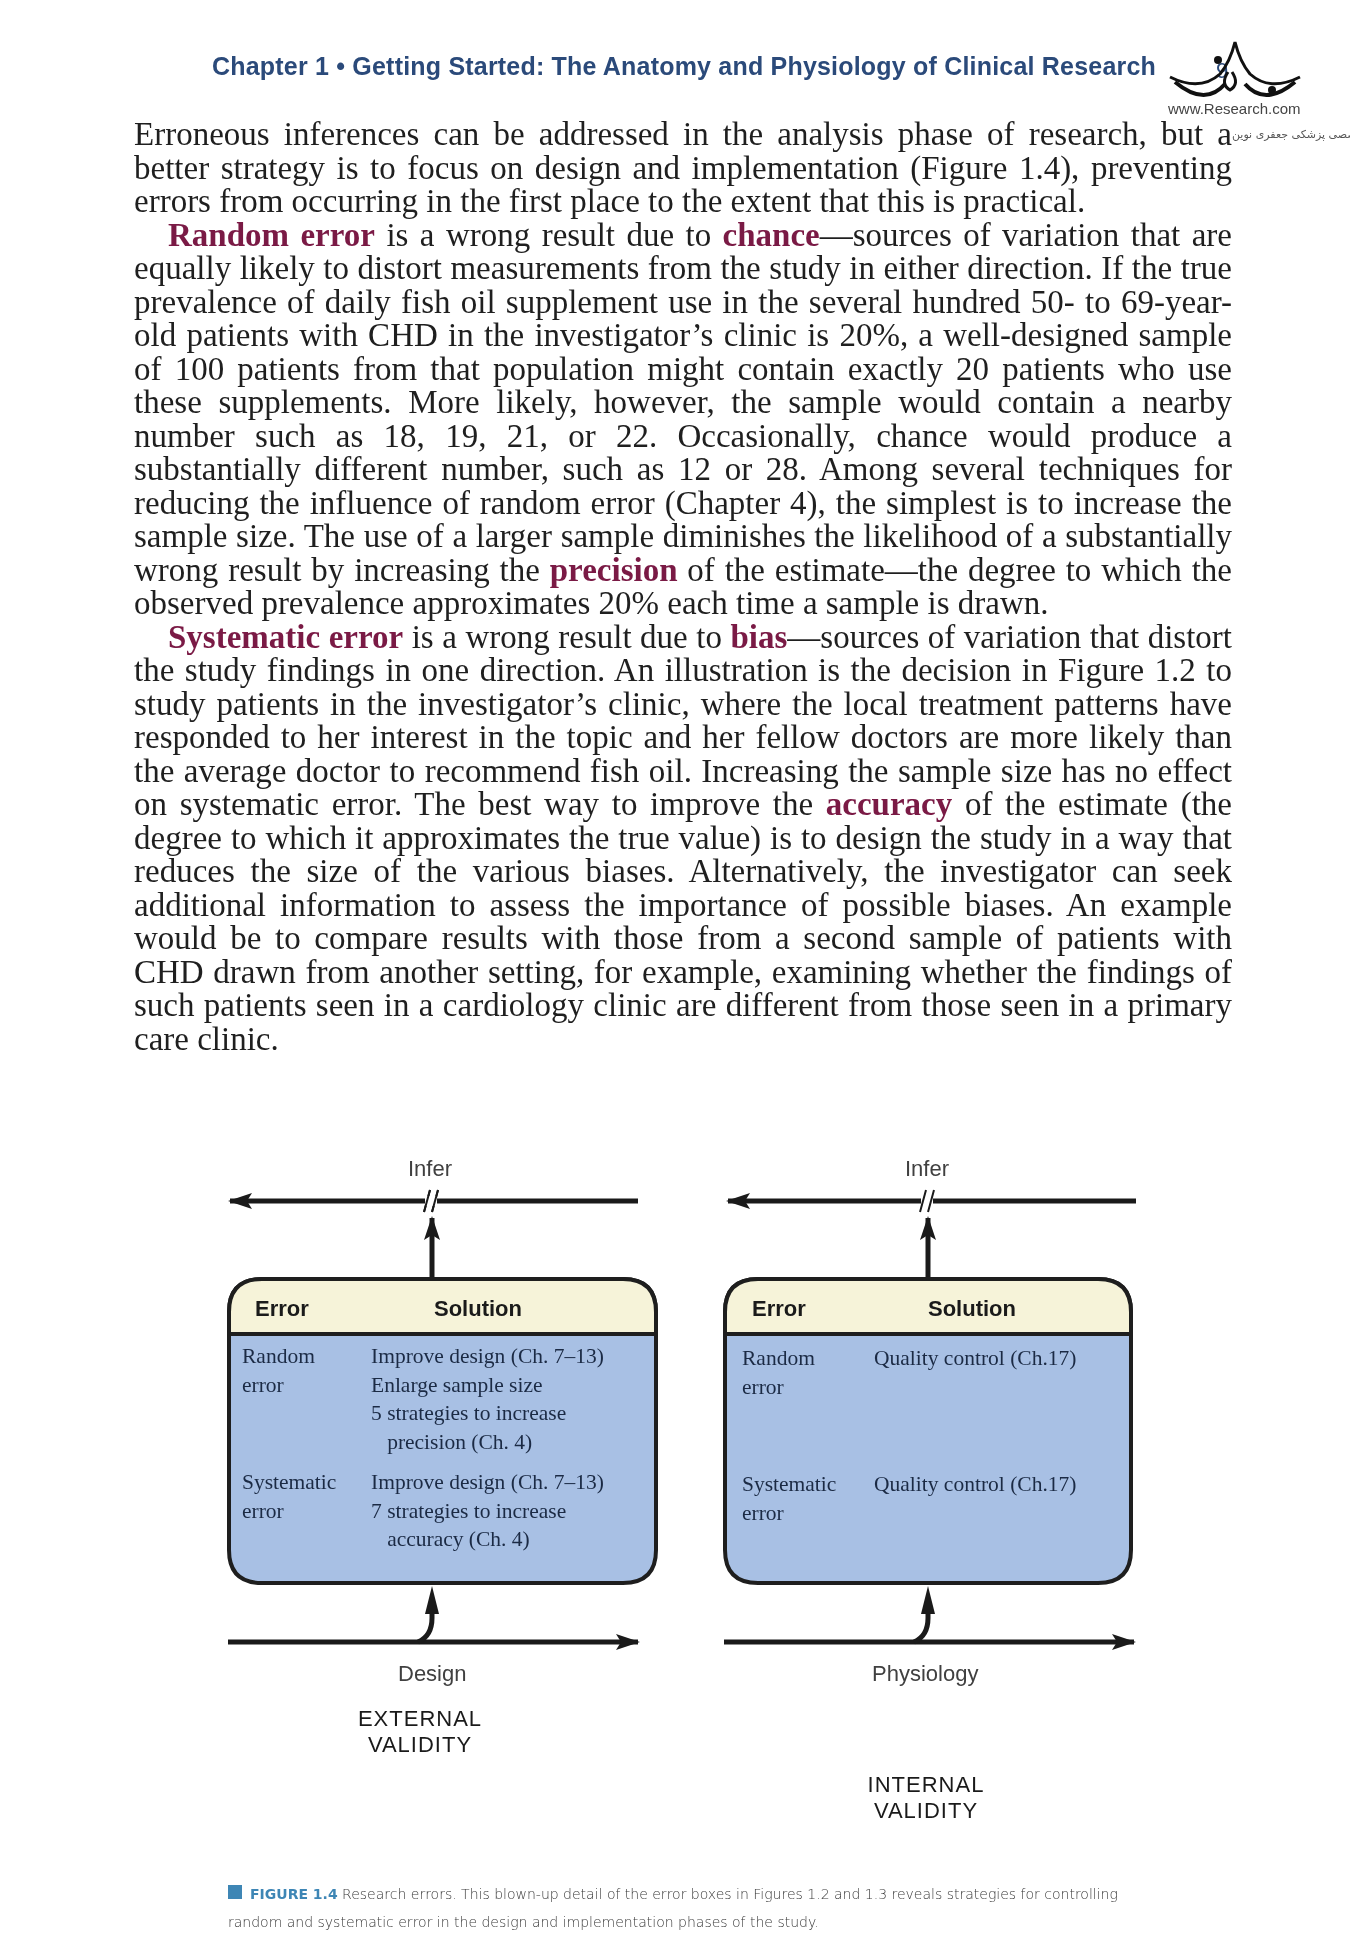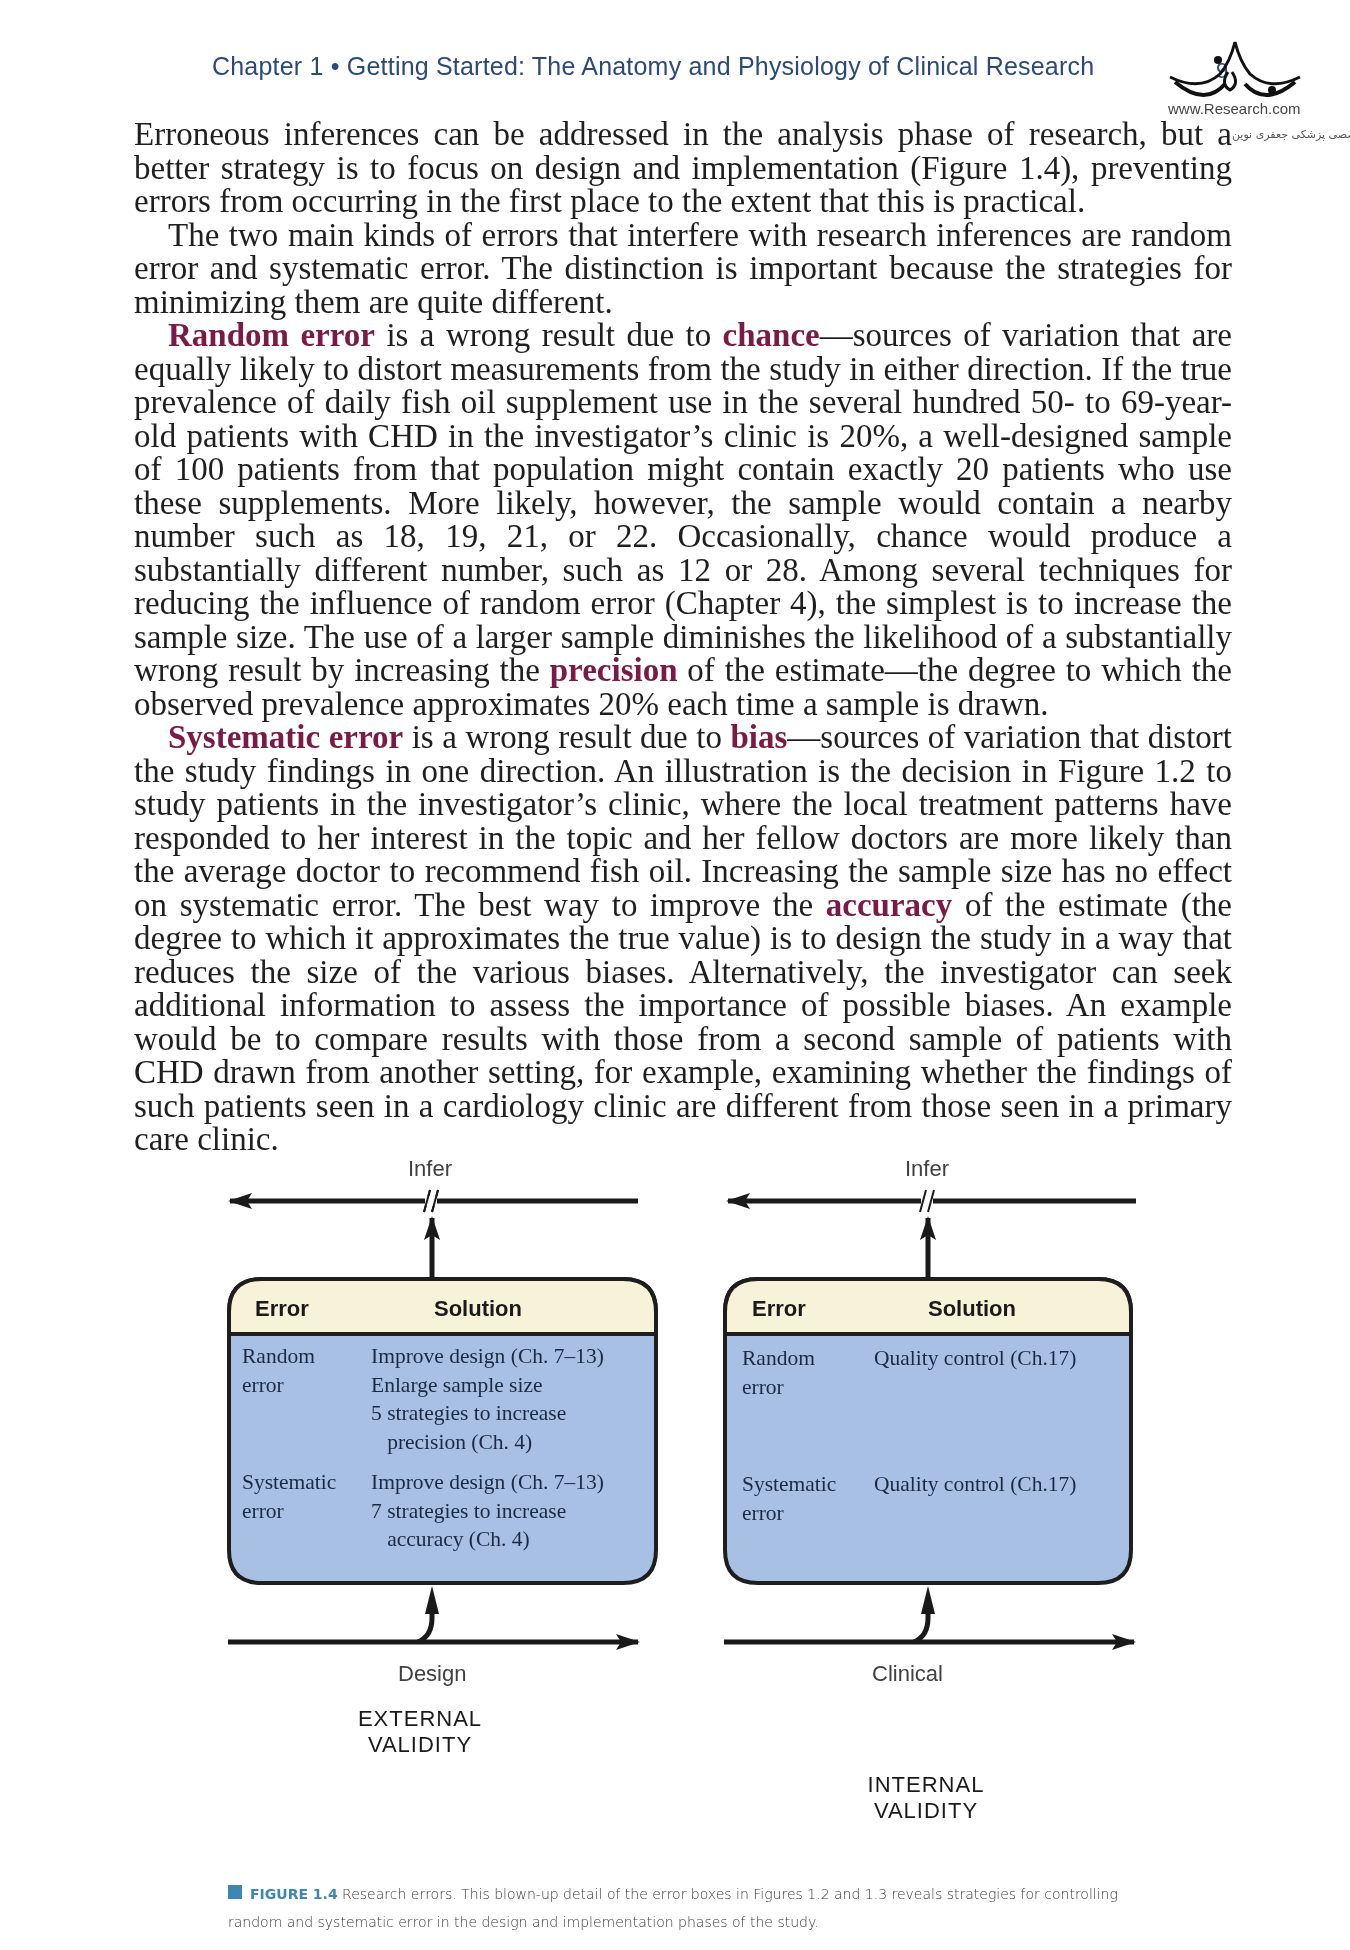--- a/index.html
+++ b/index.html
@@ -7,20 +7,21 @@
     width: 1350px; height: 1950px; position: relative; overflow: hidden;
     background: #ffffff;
     font-family: "DejaVu Serif", "Liberation Serif", serif;
     color: #1c1c1c;
   }
   .running-head {
     position: absolute; left: 212px; top: 52px;
     font-family: "Liberation Sans", "DejaVu Sans", sans-serif;
     font-size: 25px; color: #2b4a7a; letter-spacing: 0.2px;
     white-space: nowrap;
+    font-weight: bold;
   }
   .logo {
     position: absolute; left: 1160px; top: 22px; width: 150px; height: 110px;
   }
   .logo-url {
     position: absolute; left: 1168px; top: 100px;
     font-family: "Liberation Sans", sans-serif; font-size: 15px; color: #444;
   }
   .logo-fa {
     position: absolute; left: 1232px; top: 128px;
@@ -83,21 +84,20 @@
   <path d="M85 62 Q105 85 135 60" fill="none" stroke="#111" stroke-width="4"></path>
   <circle cx="58" cy="38" r="4" fill="#111"></circle>
   <circle cx="112" cy="68" r="4" fill="#111"></circle>
   <path d="M68 50 Q60 62 70 68 Q80 62 72 50" fill="none" stroke="#111" stroke-width="3"></path>
 </svg>
 <div class="logo-url">www.Research.com</div>
 <div class="logo-fa">فروشگاه تخصصی پزشکی جعفری نوین</div>
 
 <div class="body-text" id="body-text">
     <p><span>Erroneous inferences can be addressed in the analysis phase of research, but a better strategy is to focus on design and implementation (Figure 1.4), preventing errors from occurring in the first place to the extent that this is practical.</span></p>
-    <p class="indent"><span>The two main kinds of errors that interfere with research inferences are random error and systematic error. The distinction is important because the strategies for minimizing them are quite different.</span></p>
     <p class="indent"><span class="term">Random error</span><span> is a wrong result due to </span><span class="term">chance</span><span>—sources of variation that are equally likely to distort measurements from the study in either direction. If the true prevalence of daily fish oil supplement use in the several hundred 50- to 69-year-old patients with CHD in the investigator’s clinic is 20%, a well-designed sample of 100 patients from that population might contain exactly 20 patients who use these supplements. More likely, however, the sample would contain a nearby number such as 18, 19, 21, or 22. Occasionally, chance would produce a substantially different number, such as 12 or 28. Among several techniques for reducing the influence of random error (Chapter 4), the simplest is to increase the sample size. The use of a larger sample diminishes the likelihood of a substantially wrong result by increasing the </span><span class="term">precision</span><span> of the estimate—the degree to which the observed prevalence approximates 20% each time a sample is drawn.</span></p>
     <p class="indent"><span class="term">Systematic error</span><span> is a wrong result due to </span><span class="term">bias</span><span>—sources of variation that distort the study findings in one direction. An illustration is the decision in Figure 1.2 to study patients in the investigator’s clinic, where the local treatment patterns have responded to her interest in the topic and her fellow doctors are more likely than the average doctor to recommend fish oil. Increasing the sample size has no effect on systematic error. The best way to improve the </span><span class="term">accuracy</span><span> of the estimate (the degree to which it approximates the true value) is to design the study in a way that reduces the size of the various biases. Alternatively, the investigator can seek additional information to assess the importance of possible biases. An example would be to compare results with those from a second sample of patients with CHD drawn from another setting, for example, examining whether the findings of such patients seen in a cardiology clinic are different from those seen in a primary care clinic.</span></p>
   </div>
 
 <div class="figure">
   <svg width="1350" height="1950">
     <defs>
       <marker id="ah" markerWidth="10" markerHeight="10" refX="8" refY="5" orient="auto" markerUnits="userSpaceOnUse">
         <path d="M0,0 L0,0 L10,5 L0,10 L3,5 Z" fill="#1a1a1a"></path>
       </marker>
@@ -160,20 +160,20 @@
 
   <div class="fig-label" style="left:905px; top:1156px;">Infer</div>
   <div class="fig-head" style="left:752px; top:1296px;">Error</div>
   <div class="fig-head" style="left:928px; top:1296px;">Solution</div>
   <div class="cell" style="left:742px; top:1344px;">Random
 error</div>
   <div class="cell" style="left:874px; top:1344px;">Quality control (Ch.17)</div>
   <div class="cell" style="left:742px; top:1470px;">Systematic
 error</div>
   <div class="cell" style="left:874px; top:1470px;">Quality control (Ch.17)</div>
-  <div class="fig-label" style="left:872px; top:1661px;">Clinical</div>
+  <div class="fig-label" style="left:872px; top:1661px;">Physiology</div>
   <div class="validity" style="left:806px; top:1772px; white-space:pre;">INTERNAL
 VALIDITY</div>
 </div>
 
 <div class="caption">
   <span class="square"></span><span class="fig-num">FIGURE 1.4</span><span> Research errors. This blown-up detail of the error boxes in Figures 1.2 and 1.3 reveals strategies for controlling random and systematic error in the design and implementation phases of the study.</span>
 </div>
 
 </body></html>

